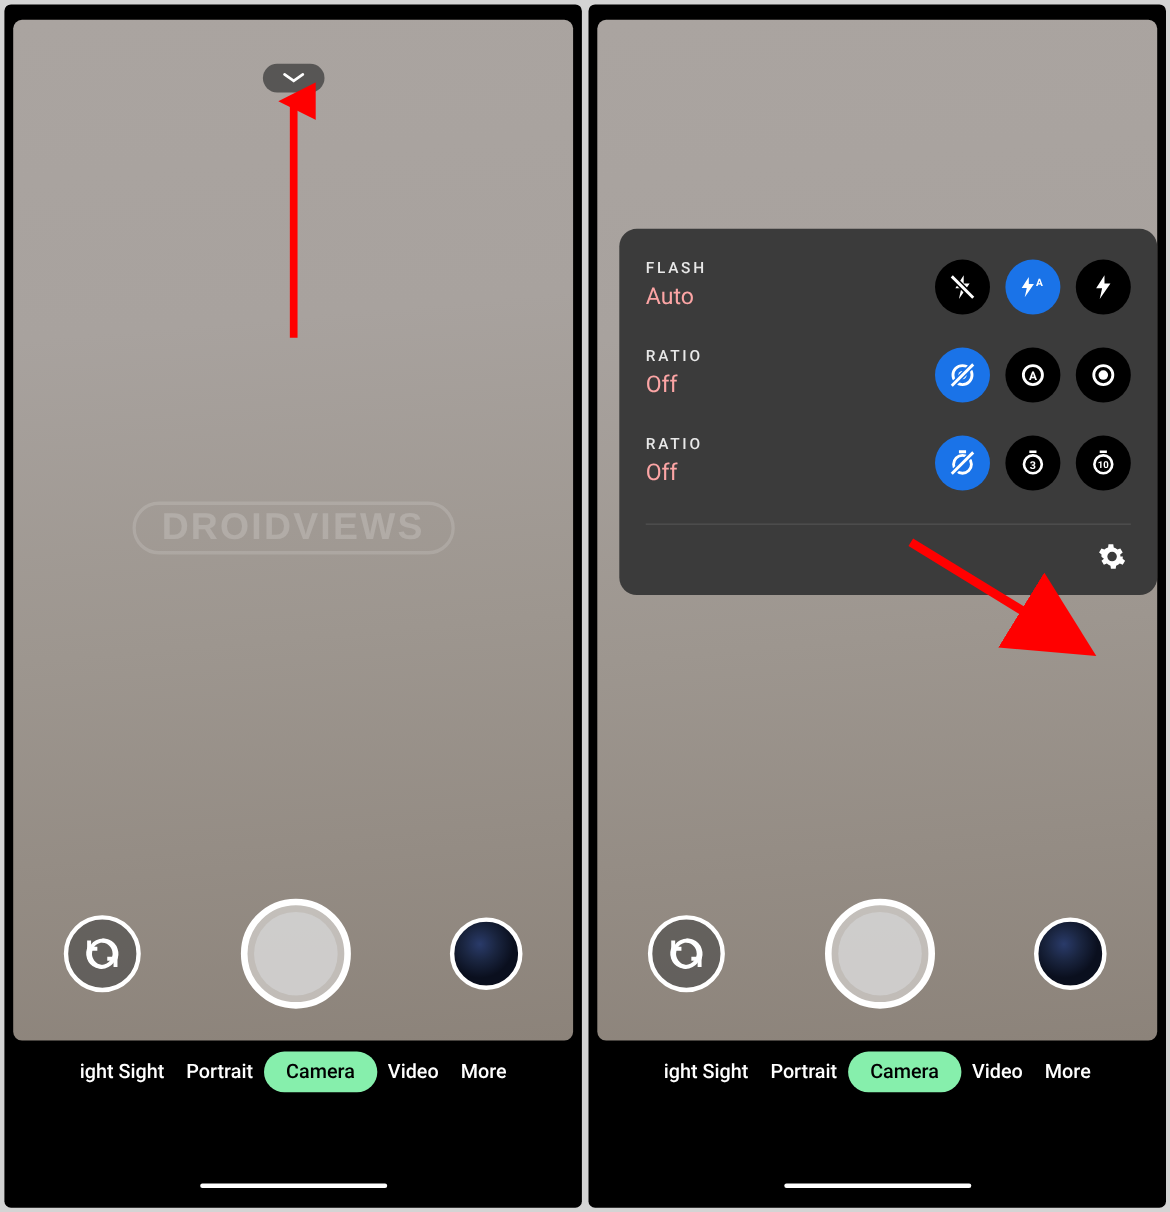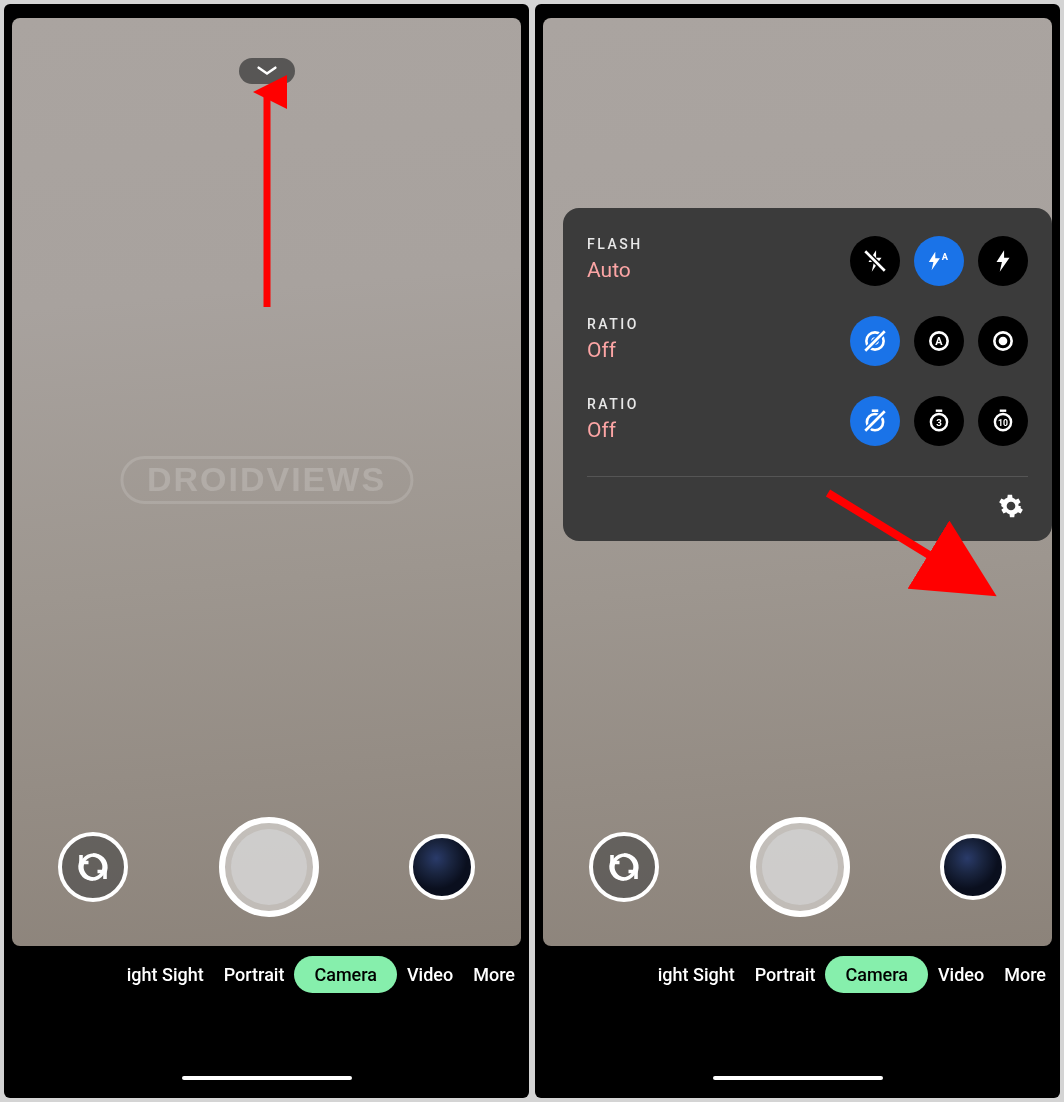--- a/index.html
+++ b/index.html
@@ -66,21 +66,21 @@
   }
   .arrow svg { display: block; }
   
   .modes {
     position: absolute;
     bottom: 94px;
     left: 0; right: 0;
     height: 60px;
     display: flex;
     align-items: center;
-    justify-content: flex-end;
+    justify-content: center;
     padding: 0 4px;
     color: #fff;
     font-size: 18px;
     font-weight: 500;
   }
   .mode-item { padding: 8px 10px; white-space: nowrap; }
   .mode-item.active {
     background: #86efac;
     color: #000;
     border-radius: 20px;

